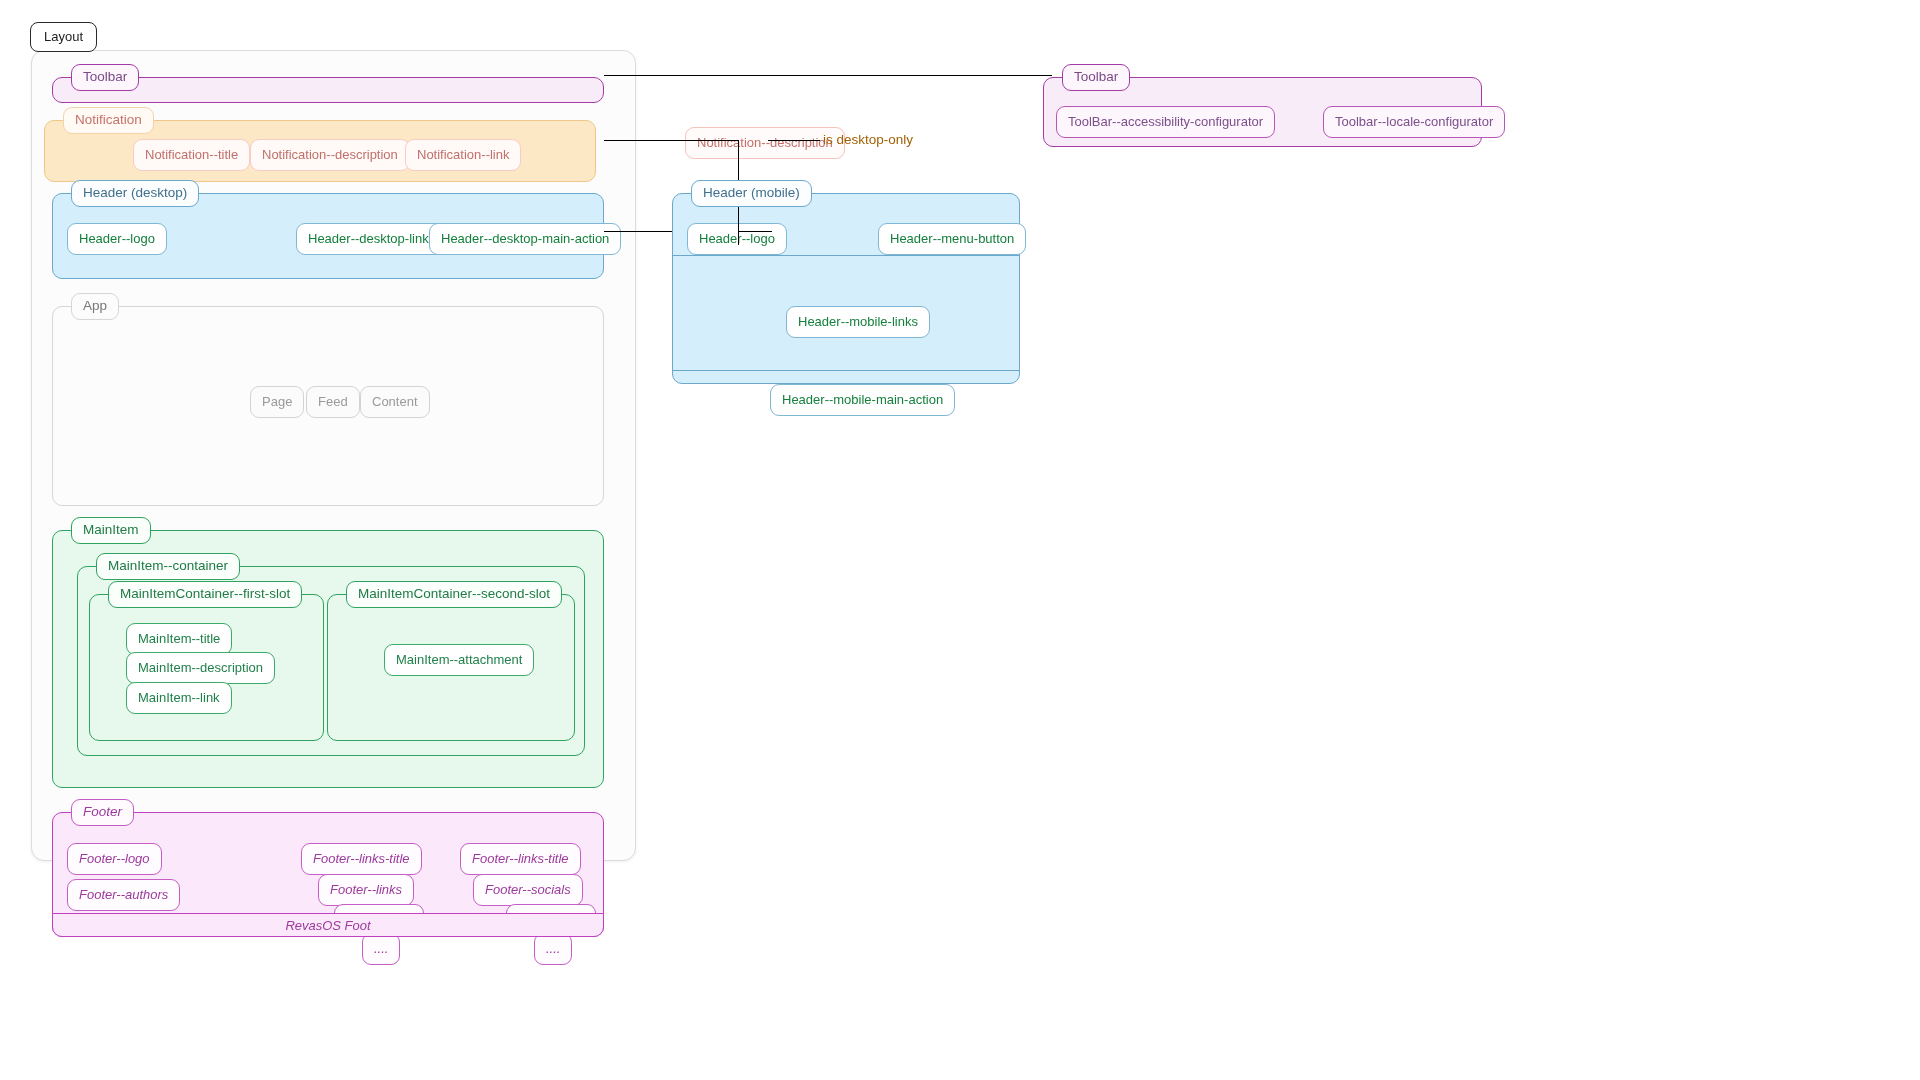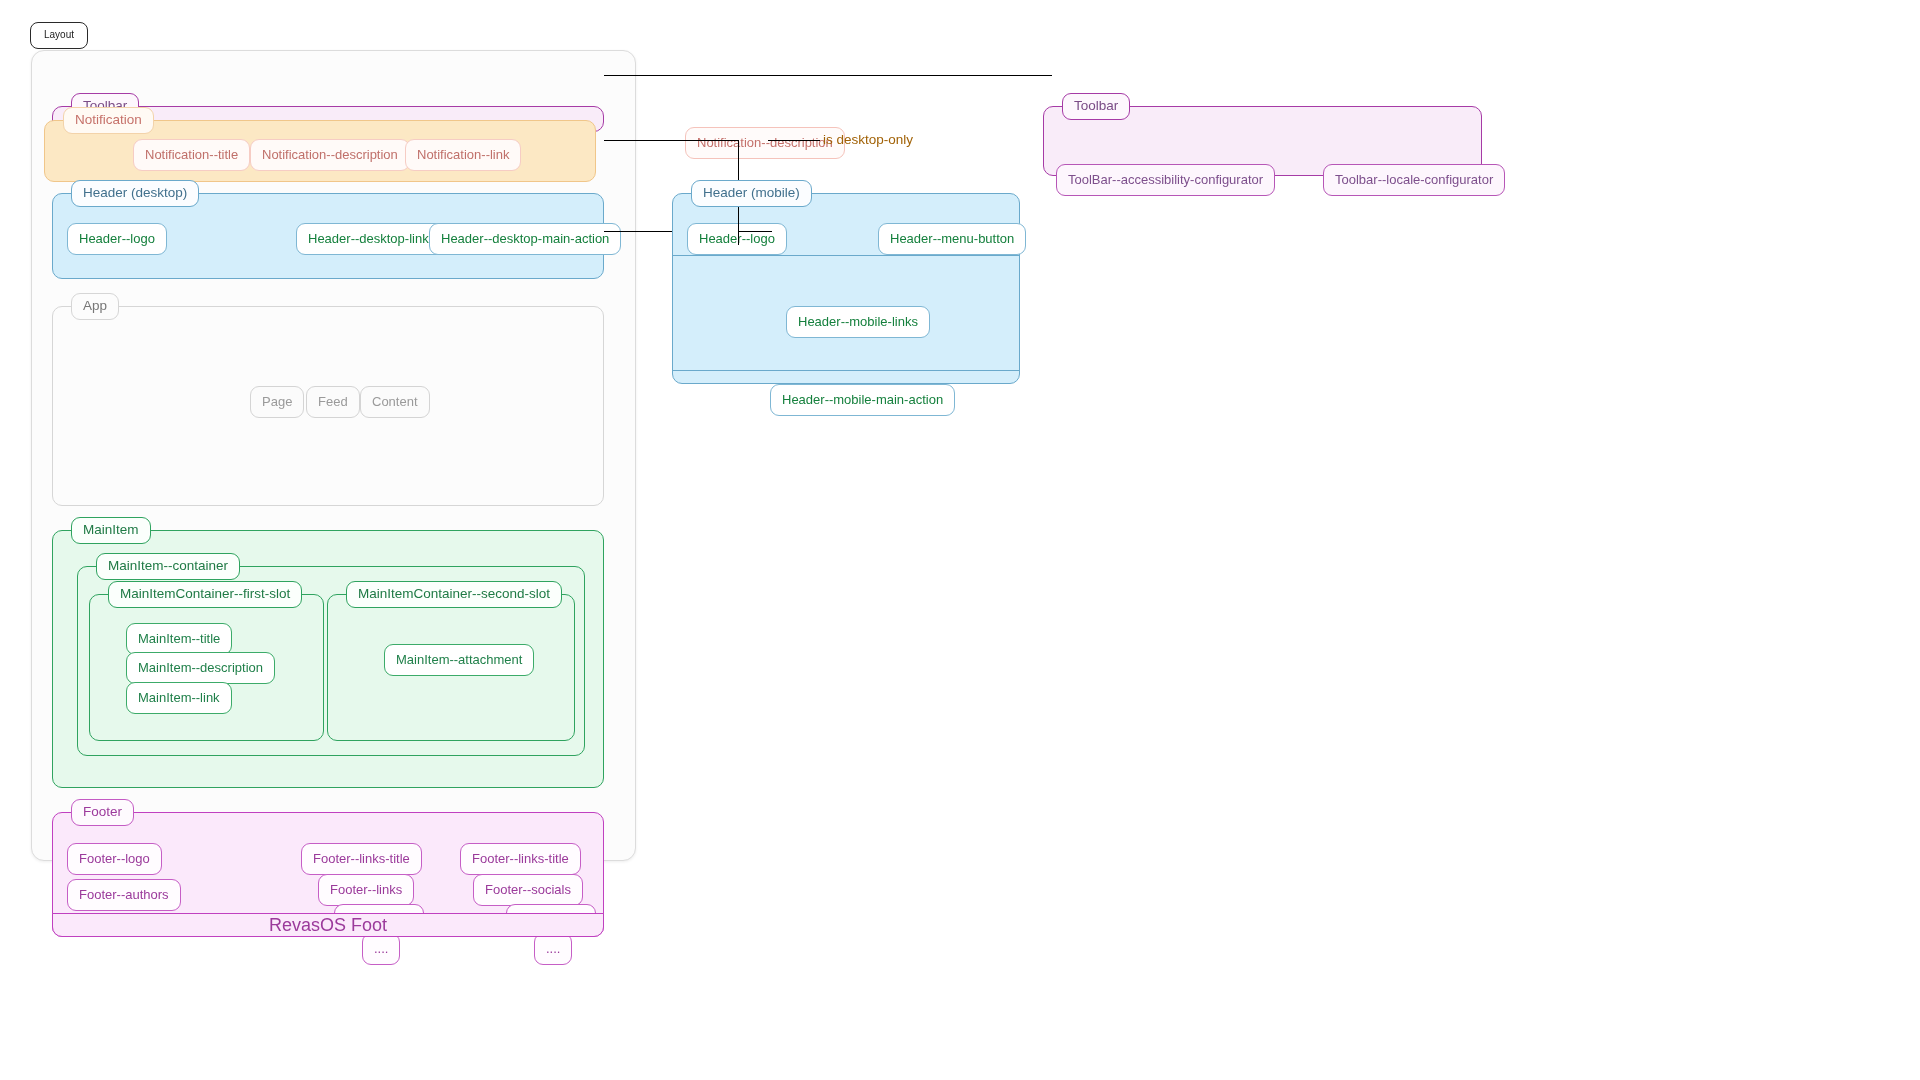--- a/index.html
+++ b/index.html
@@ -49,21 +49,21 @@
     display:flex;
     align-items:center;
     justify-content:center;
   }
 
   
   .t-neutral{ border-color:#d6d6d6; }
   .t-neutral > .tag{ border-color:#d6d6d6; color:#777; background:#fcfcfc;}
   .chip.t-neutral{ border-color:#d4d4d4; color:#9a9a9a; background:#fbfbfb;}
 
-  .t-purple{ border-color:#a63ba6; background:#f9ecf9;margin-top:29px; }
+  .t-purple{ border-color:#a63ba6; background:#f9ecf9; }
   .t-purple > .tag{ border-color:#a63ba6; color:#7a4b86; background:#fdf7fd;}
   .chip.t-purple{ border-color:#b756b7; color:#7d4f8c; background:#fdf6fd;}
 
   .t-orange{ border-color:#f0c68a; background:#fce8c4; }
   .t-orange > .tag{ border-color:#f3d3aa; color:#c6726b; background:#fffaf4;}
   .chip.t-orange{ border-color:#f6ccc4; color:#c0706a; background:#fffaf8;}
 
   .t-blue{ border-color:#6aa9cb; background:#d4eefb; }
   .t-blue > .tag{ border-color:#6aa9cb; color:#41708d; background:#fbfdff;}
   .chip.t-blue{ border-color:#7fb7d4; color:#15803d; background:#ffffff;}
@@ -90,21 +90,21 @@
     box-sizing:border-box;
   }
   #layout-tag{
     position:absolute;
     left:30px; top:22px;
     padding:7px 13px 8px;
     border:1.5px solid #2a2a2a;
     border-radius:8px;
     background:#ffffff;
     color:#1d1d1d;
-    font-size:10px;
+    font-size:13px;
     line-height:1;
     z-index:30;
   }
 
   
   .line{ position:absolute; z-index:1;}
   .line.h{ height:0; border-top:1.2px solid; }
   .line.v{ width:0; border-left:1.2px solid; }
   .c-purple{ border-color:#a63ba6; }
   .c-red{ border-color:#f0b3ab; }
@@ -121,21 +121,21 @@
   
   #revas-bar{
     position:absolute;
     left:-1.4px; bottom:-1.4px;
     width:calc(100% + 2.8px);
     height:24px;
     border:1.4px solid #c040c0;
     border-radius:0 0 10px 10px;
     background:#fbe9fb;
     display:flex; align-items:center; justify-content:center;
-    font-size:18px; color:#9b3a9b;
+    font-size:13px; color:#9b3a9b;
     box-sizing:border-box;
   }
 </style>
 </head>
 <body>
 
 <div class="line h c-purple" style="left:604px; top:75px; width:448px;"></div>
 
 <div class="line h c-red" style="left:604px; top:140px; width:134px;"></div>
 <div class="line h c-red" style="left:768px; top:140px; width:52px;"></div>
@@ -185,21 +185,21 @@
       <div class="chip t-green" style="left:36px; top:87px;">MainItem--link</div>
     </div>
 
     <div class="grp t-green" style="left:249px; top:27px; width:248px; height:147px; background:transparent;">
       <div class="tag">MainItemContainer--second-slot</div>
       <div class="chip t-green" style="left:56px; top:49px;">MainItem--attachment</div>
     </div>
   </div>
 </div>
 
-<div class="grp t-pink" style="left:52px; top:812px; width:552px; height:125px;">
+<div class="grp t-pink" style="left:52px; top:812px; width:552px; height:125px;font-style:italic;">
   <div class="tag">Footer</div>
 
   <div class="chip t-pink" style="left:14px; top:30px;">Footer--logo</div>
   <div class="chip t-pink" style="left:14px; top:66px;">Footer--authors</div>
 
   <div class="chip t-pink" style="left:248px; top:30px;">Footer--links-title</div>
   <div class="chip t-pink" style="left:265px; top:61px;">Footer--links</div>
   <div class="chip t-pink" style="left:281px; top:91px;">Footer--link</div>
   <div class="chip t-pink" style="left:309px; top:120px; min-width:28px;">....</div>
 

